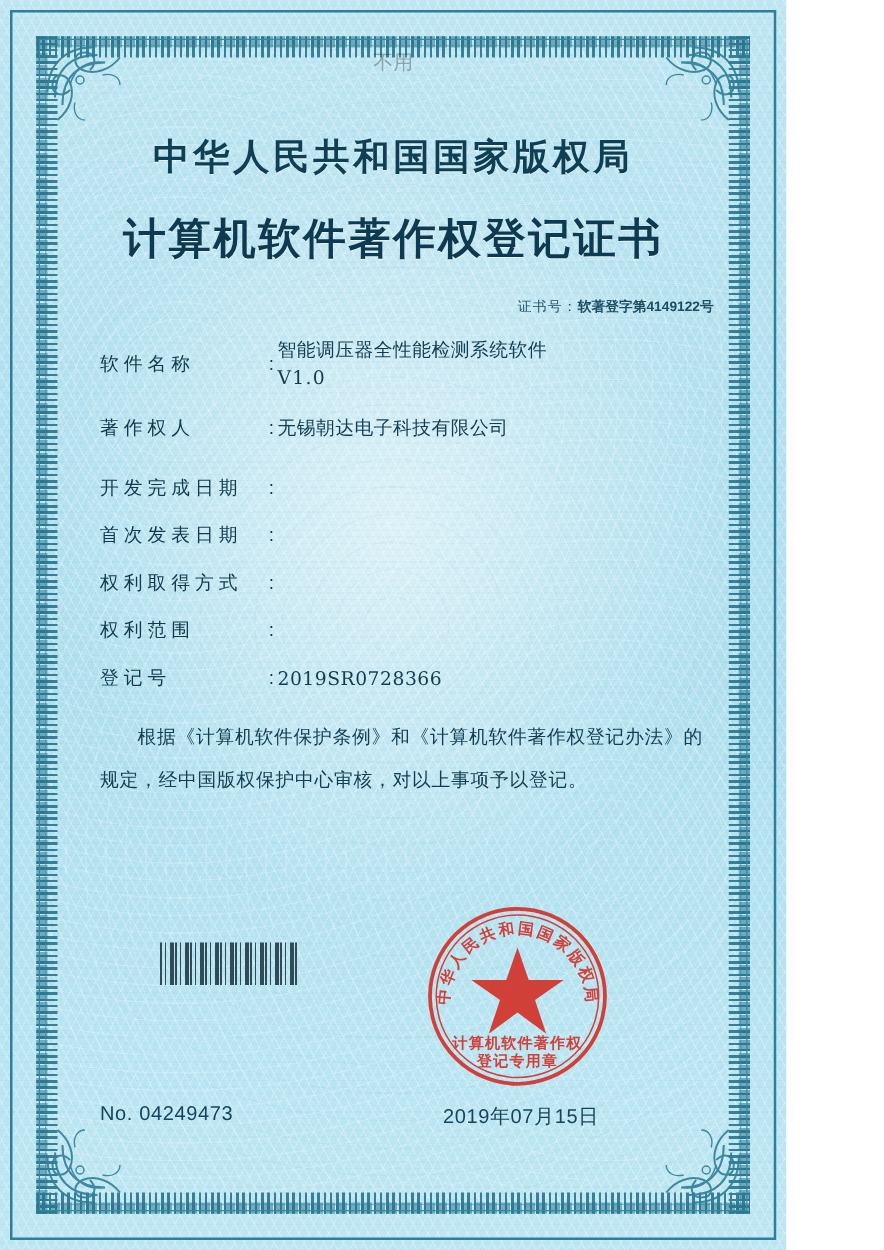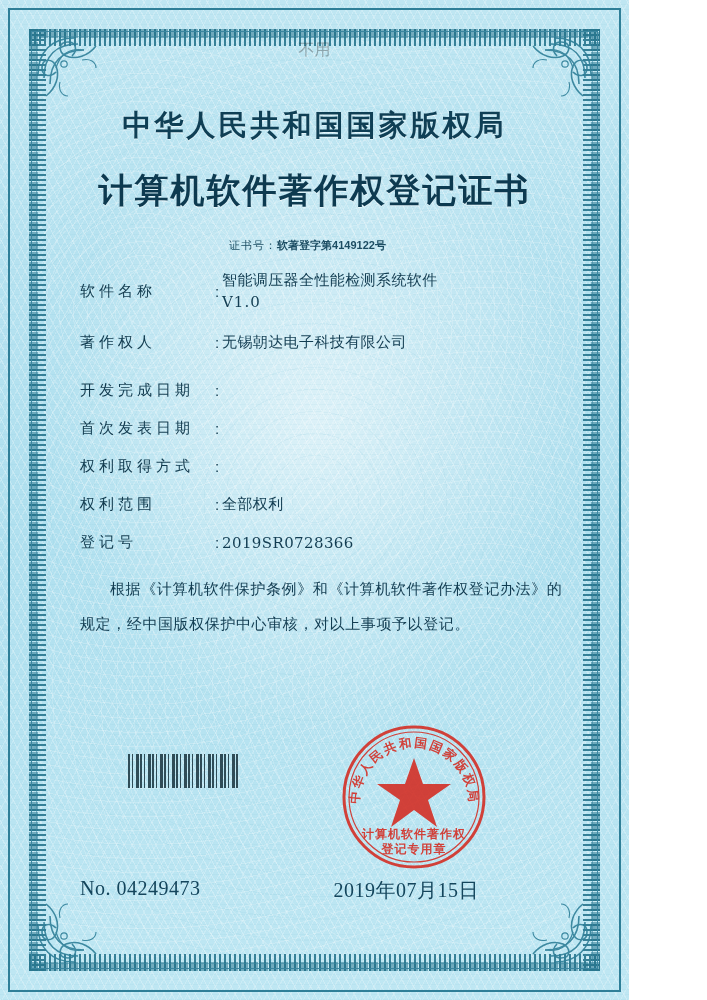--- a/index.html
+++ b/index.html
@@ -113,21 +113,21 @@
     font-family: "DejaVu Serif", "Liberation Serif", serif;
     font-size: 34px;
     font-weight: bold;
     letter-spacing: 2px;
     color: #0d3a50;
     margin-top: 22px;
     text-shadow: 0 1px 0 rgba(255,255,255,.5);
   }
 
   .cert-no {
-    text-align: center;
+    text-align: right;
     font-size: 11px;
     color: #1c4d63;
     margin-top: 24px;
     padding-right: 14px;
     letter-spacing: .5px;
   }
   .cert-no .label { letter-spacing: 1px; }
   .cert-no .value { font-weight: bold; letter-spacing: 0px; }
 
   .fields {
@@ -195,23 +195,23 @@
     opacity: .88;
   }
 
   .footer {
     position: absolute;
     left: 36px;
     right: 30px;
     bottom: 52px;
     display: flex;
     justify-content: space-between;
-    font-size: 20px;
+    font-size: 16px;
     color: #14455c;
-    font-family: Liberation Serif, serif;
+    font-family: Liberation Sans, sans-serif;
   }
   .footer .no { letter-spacing: .5px; }
   .footer .date { letter-spacing: .5px; padding-right: 76px; }
 
   .watermark-top {
     position: absolute;
     left: 0; right: 0; top: -4px;
     text-align: center;
     font-size: 16px;
     color: rgba(40,40,40,.35);
@@ -327,21 +327,20 @@
       </div>
 
       <div class="row">
         <div class="k">权利取得方式</div>
         <div class="sep">:</div>
       </div>
 
       <div class="row">
         <div class="k">权利范围</div>
         <div class="sep">:</div>
-        <div class="v">全部权利</div>
       </div>
 
       <div class="row">
         <div class="k">登记号</div>
         <div class="sep">:</div>
         <div class="v">2019SR0728366</div>
       </div>
 
     </div>
 

